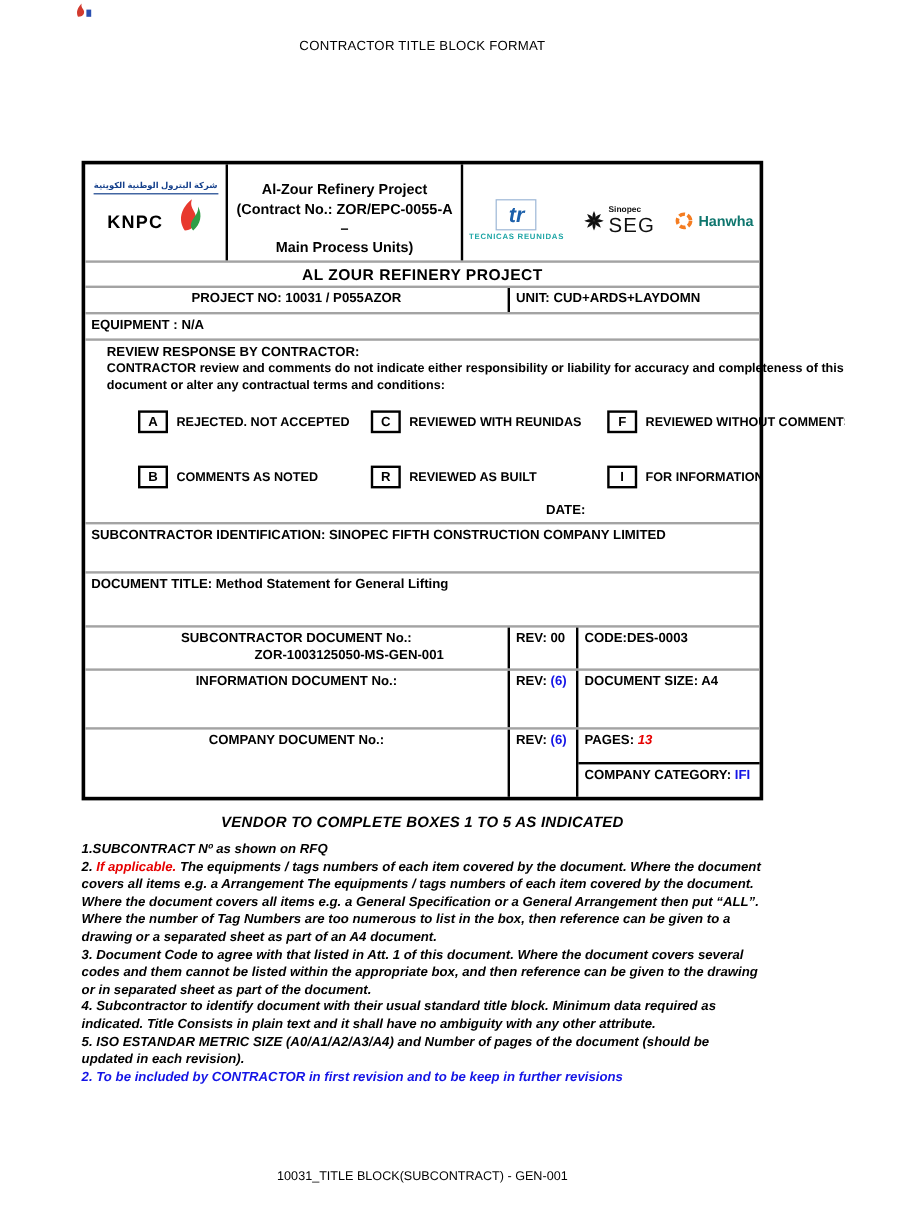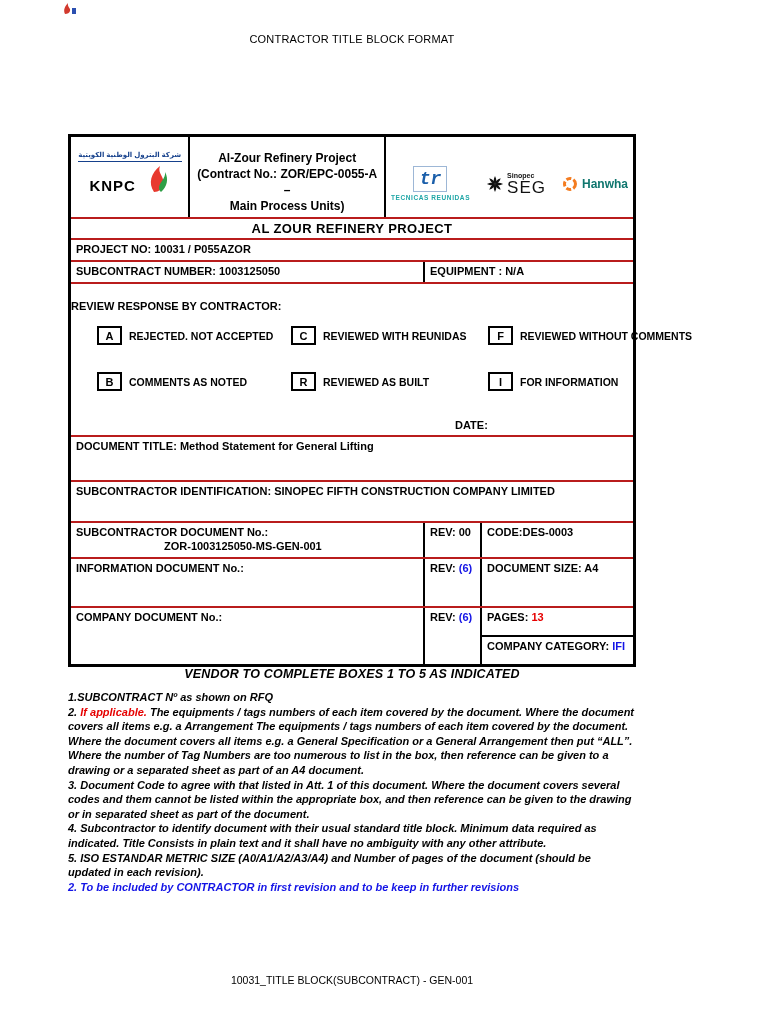--- a/index.html
+++ b/index.html
@@ -7,29 +7,29 @@
   .page {
     position:relative; width:704px; height:1024px; background:#ffffff;
     font-family:"Liberation Sans","DejaVu Sans",sans-serif; color:#000;
     overflow:hidden;
   }
   .corner-mark { position:absolute; left:62px; top:2px; }
 
   .doc-header { padding-top:33px; text-align:center; font-size:11px; letter-spacing:.2px; }
 
   .main-table { margin:89px 68px 0 68px; border:3px solid #000; }
-  .trow { display:flex; border-top:2px solid #b91c1c; }
+  .trow { display:flex; border-top:2px solid #a3a3a3; }
   .trow:first-child { border-top:none; }
   .tcell { border-left:2px solid #000; padding:3px 5px; font-weight:bold; font-size:11px; }
   .tcell:first-child { border-left:none; }
 
   .w-knpc { width:132px; padding:6px 4px; }
   .w-title { width:220px; }
   .w-logos { flex:1; }
-  .w-left { width:352px; }
+  .w-left { width:352px;text-align:center; }
   .w-rev { width:57px; }
   .w-right { flex:1; }
 
   .h-logo { height:80px; }
   .h-banner { height:21px; }
   .h-line { height:22px; }
   .h-review { height:153px; }
   .h-subid { height:41px; }
   .h-doctitle { height:45px; }
   .h-subdoc { height:36px; }
@@ -39,57 +39,57 @@
   
   .knpc-logo { display:flex; flex-direction:column; align-items:center; padding-top:8px; }
   .knpc-arabic { font-size:7px; font-weight:bold; color:#16418c; white-space:nowrap; }
   .knpc-rule { width:104px; height:1px; background:#16418c; margin-top:2px; }
   .knpc-row { display:flex; align-items:flex-end; gap:10px; margin-top:2px; }
   .knpc-word { font-size:15px; font-weight:bold; letter-spacing:1px; }
   .title-cell { display:flex; flex-direction:column; justify-content:flex-start; align-items:center; padding-top:13px; text-align:center; font-size:12px; line-height:16px; }
   .logos-cell { display:flex; align-items:center; justify-content:center; gap:16px; padding-top:16px; }
   .tr-logo { display:flex; flex-direction:column; align-items:center; }
   .tr-box { width:34px; height:26px; border:1px solid #9db7d6; display:flex; align-items:center; justify-content:center;
-            color:#1b5faa; font-size:18px; font-weight:bold; font-style:italic;font-family:Liberation Mono, monospace; }
+            color:#1b5faa; font-size:18px; font-weight:bold; font-style:italic; }
   .tr-text { margin-top:2px; font-size:6.5px; font-weight:bold; color:#1fa6a6; letter-spacing:.6px; white-space:nowrap; }
   .seg-logo { display:flex; align-items:center; gap:3px; }
   .seg-words { display:flex; flex-direction:column; line-height:1; }
   .sinopec-word { font-size:7px; font-weight:bold; color:#111; }
   .seg-word { font-size:17px; font-weight:normal; color:#111; letter-spacing:1px; }
   .hanwha-logo { display:flex; align-items:center; gap:4px; }
   .hanwha-word { font-size:12px; font-weight:bold; color:#0f766e; }
 
   .banner-cell { flex:1; display:flex; align-items:center; justify-content:center;
                  font-size:13px; font-weight:bold; letter-spacing:.4px; padding:0; }
 
   
-  .review-cell { flex:1; position:relative; padding:4px 0;margin-top:12px; }
+  .review-cell { flex:1; position:relative; padding:4px 18px; }
   .review-heading { font-size:11px; font-weight:bold; }
   .review-disclaimer { font-size:10.5px; font-weight:bold; line-height:13.5px; margin-top:1px; }
   .cb-row { display:flex; align-items:center; }
   .cb-row-1 { margin-top:14px; }
   .cb-row-2 { margin-top:27px; }
   .cb-item { display:flex; align-items:center; }
   .cb-col1 { width:194px; margin-left:26px; }
   .cb-col2 { width:197px; }
   .cb-box { width:25px; height:19px; border:2px solid #000; display:inline-flex; flex:none;
             align-items:center; justify-content:center; font-size:11px; font-weight:bold; background:#fff; }
   .cb-label { margin-left:7px; font-size:10.5px; font-weight:bold; white-space:nowrap; }
   .date-label { position:absolute; left:384px; bottom:4px; font-size:11px; font-weight:bold; }
 
   .sub-doc-value { padding-left:88px; margin-top:2px; }
 
   .right-split { flex:1; display:flex; flex-direction:column; padding:0; }
   .right-split .split-top { border-bottom:2px solid #000; height:29px; padding:3px 5px; }
   .right-split .split-bottom { flex:1; padding:3px 5px; }
 
-  .red { color:#e60000; }
+  .red { color:#e60000;font-style:italic; }
   .blue { color:#1414e6; }
 
-  .vendor-note { text-align:center; font-size:12.5px; font-weight:bold; font-style:italic; letter-spacing:.2px; }
+  .vendor-note { margin-top:11px; text-align:center; font-size:12.5px; font-weight:bold; font-style:italic; letter-spacing:.2px; }
 
   .notes { margin:9px 68px 0 68px; font-size:11px; font-weight:bold; font-style:italic; line-height:14.6px; }
   .note { margin:0; }
   .note-blue { color:#1414e6; }
 
   .doc-footer { position:absolute; left:0; right:0; top:974px; text-align:center; font-size:10.5px; }
 </style>
 </head>
 <body>
 
@@ -156,30 +156,31 @@
         </div>
       </div>
     </div>
 
     <div class="trow h-banner">
       <div class="tcell banner-cell">AL ZOUR REFINERY PROJECT</div>
     </div>
 
     <div class="trow h-line">
       <div class="tcell w-left">PROJECT NO: 10031 / P055AZOR</div>
+      <div class="tcell w-right">UNIT:  CUD+ARDS+LAYDOMN</div>
     </div>
 
     <div class="trow h-line">
-      <div class="tcell w-left">SUBCONTRACT NUMBER:  1003125050</div>
       <div class="tcell w-right">EQUIPMENT : N/A</div>
     </div>
 
     <div class="trow h-review">
       <div class="tcell review-cell">
         <div class="review-heading">REVIEW RESPONSE BY CONTRACTOR:</div>
+        <div class="review-disclaimer">CONTRACTOR review and comments do not indicate either responsibility or liability for accuracy and completeness of this document or alter any contractual terms and conditions:</div>
         <div class="cb-row cb-row-1">
           <div class="cb-item cb-col1">
             <span class="cb-box">A</span>
             <span class="cb-label">REJECTED. NOT ACCEPTED</span>
           </div>
           <div class="cb-item cb-col2">
             <span class="cb-box">C</span>
             <span class="cb-label">REVIEWED WITH REUNIDAS</span>
           </div>
           <div class="cb-item">
@@ -198,26 +199,26 @@
           </div>
           <div class="cb-item">
             <span class="cb-box">I</span>
             <span class="cb-label">FOR INFORMATION</span>
           </div>
         </div>
         <div class="date-label">DATE:</div>
       </div>
     </div>
 
+    <div class="trow h-subid">
+      <div class="tcell w-right">SUBCONTRACTOR IDENTIFICATION: SINOPEC FIFTH CONSTRUCTION COMPANY LIMITED</div>
+    </div>
+
     <div class="trow h-doctitle">
       <div class="tcell w-right">DOCUMENT TITLE: Method Statement for General Lifting</div>
-    </div>
-
-    <div class="trow h-subid">
-      <div class="tcell w-right">SUBCONTRACTOR IDENTIFICATION: SINOPEC FIFTH CONSTRUCTION COMPANY LIMITED</div>
     </div>
 
     <div class="trow h-subdoc">
       <div class="tcell w-left">
         <div>SUBCONTRACTOR DOCUMENT No.:</div>
         <div class="sub-doc-value">ZOR-1003125050-MS-GEN-001</div>
       </div>
       <div class="tcell w-rev">REV: 00</div>
       <div class="tcell w-right">CODE:DES-0003</div>
     </div>

